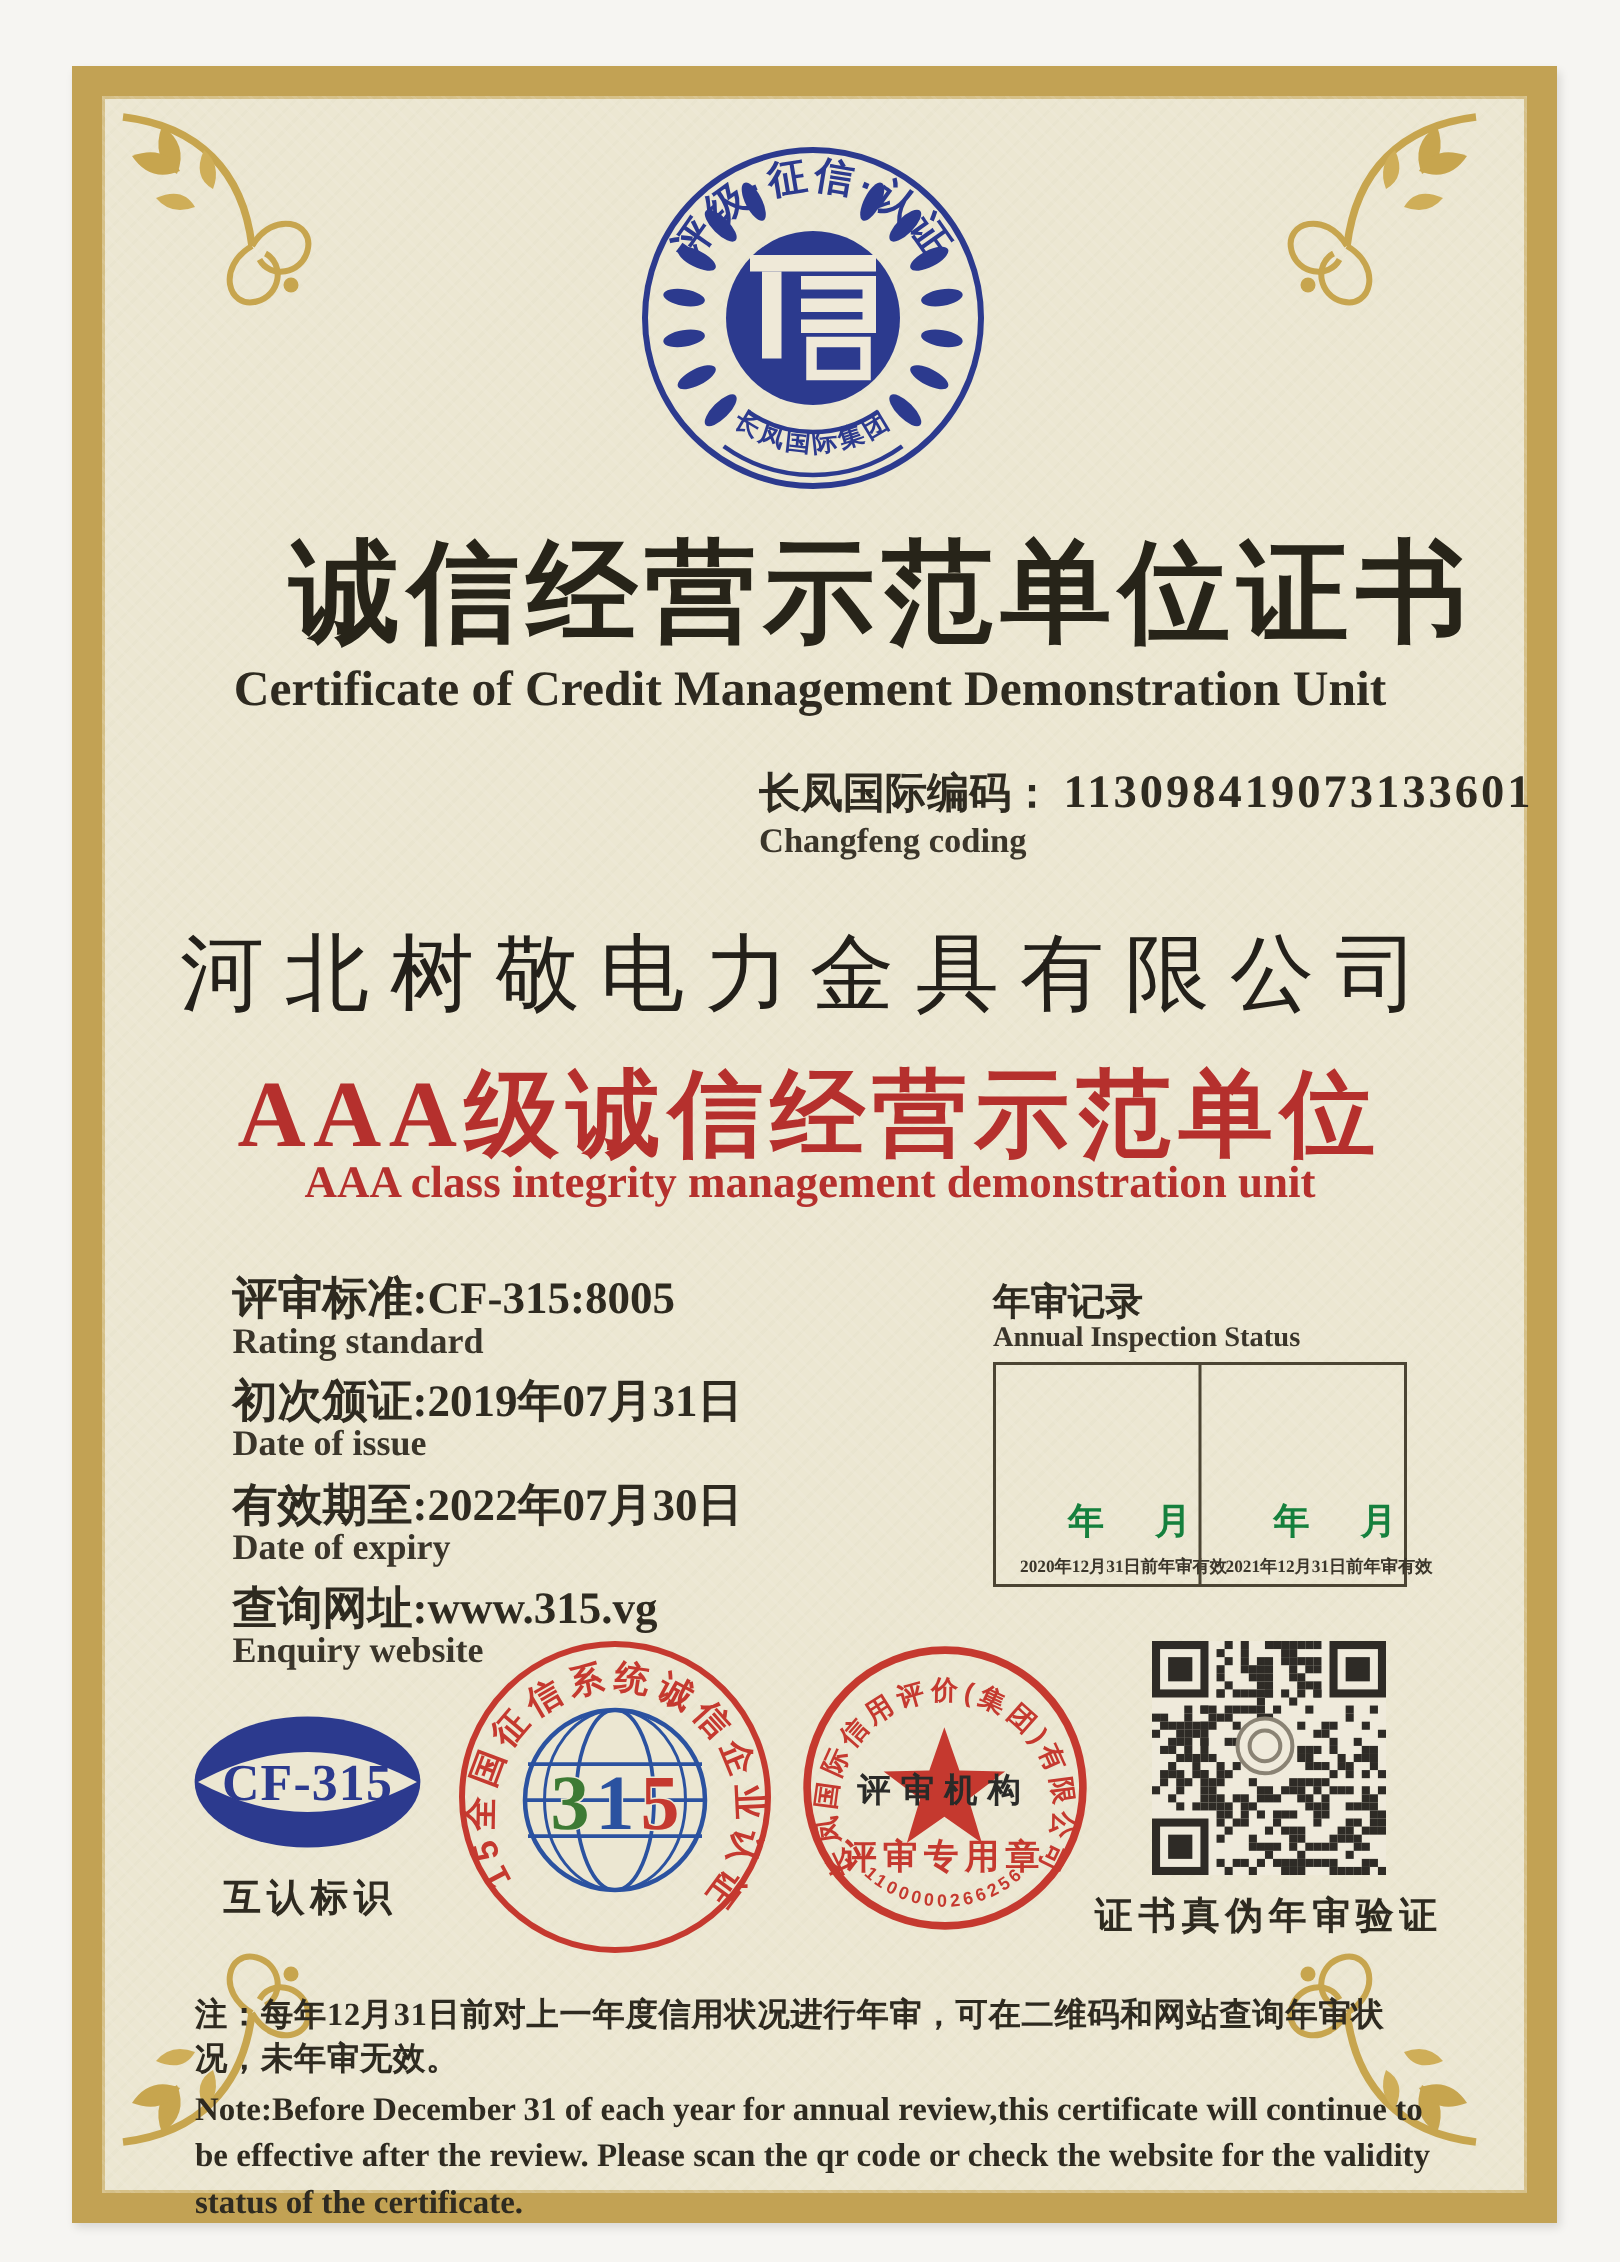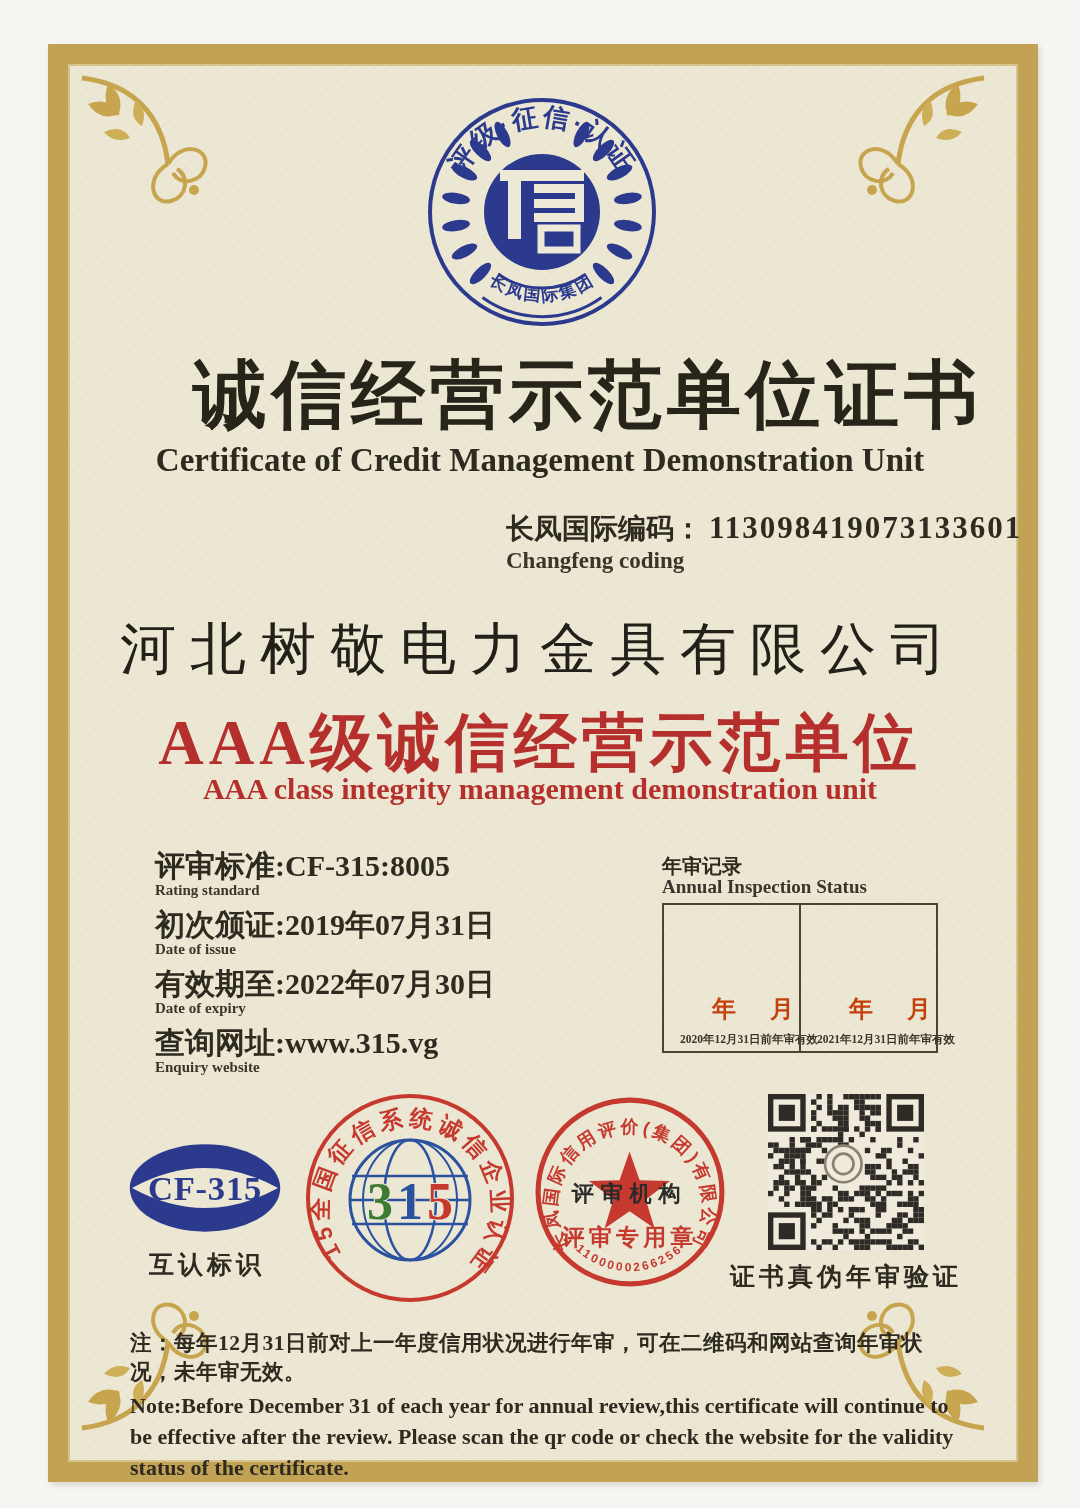--- a/index.html
+++ b/index.html
@@ -19,29 +19,29 @@
             font-size:74px;letter-spacing:5px;color:#272419;padding-left:48px;}
   .en-title{font-weight:700;font-size:33px;color:#2e2a20;}
   .coding-line{font-weight:700;font-size:28px;color:#2e2a20;white-space:nowrap;}
   .coding-num{font-size:31px;letter-spacing:2px;}
   .coding-en{font-weight:700;font-size:23px;color:#3a352a;}
   .company{font-family:"Liberation Sans","DejaVu Sans",sans-serif;font-weight:400;
            font-size:56px;letter-spacing:14px;color:#23201a;}
   .award-cn{font-weight:900;font-size:63px;letter-spacing:5px;color:#b5302d;}
   .award-en{font-weight:700;font-size:30px;color:#b5302d;}
   .info-row .cn{font-weight:700;font-size:30px;color:#2e2a20;line-height:1.05;}
-  .info-row .en{font-weight:700;font-size:15px;color:#3a352a;line-height:1.1;}
+  .info-row .en{font-weight:700;font-size:24px;color:#3a352a;line-height:1.1;}
   .info-row{margin-bottom:11px;}
-  .ann-title-cn{font-weight:700;font-size:20px;color:#2e2a20;line-height:1;}
+  .ann-title-cn{font-weight:700;font-size:25px;color:#2e2a20;line-height:1;}
   .ann-title-en{font-weight:700;font-size:19px;color:#3a352a;line-height:1.2;}
   .ann-box{display:flex;width:272px;height:146px;border:2px solid #4b4433;margin-top:4px;}
   .ann-cell{flex:1;position:relative;}
   .ann-cell+.ann-cell{border-left:2px solid #4b4433;}
   .ann-ym{position:absolute;left:0;right:0;bottom:26px;text-align:center;
-          font-weight:700;font-size:24px;color:#c2410c;padding-left:43px;}
+          font-weight:700;font-size:24px;color:#15803d;padding-left:43px;}
   .ann-ym span{display:inline-block;min-width:24px;}
   .ann-ym .gap{width:34px;}
   .ann-note{position:absolute;left:16px;right:0;bottom:4px;text-align:center;
             font-weight:700;font-size:11.5px;color:#3a352a;white-space:nowrap;}
   .seal-caption{font-weight:700;font-size:25px;color:#2e2a20;letter-spacing:4px;}
   .note-cn{font-weight:700;font-size:21.5px;color:#2e2a20;letter-spacing:.5px;}
   .note-en{font-weight:700;font-size:22px;color:#2e2a20;line-height:1.42;margin-top:4px;}
 </style>
 </head>
 <body>

